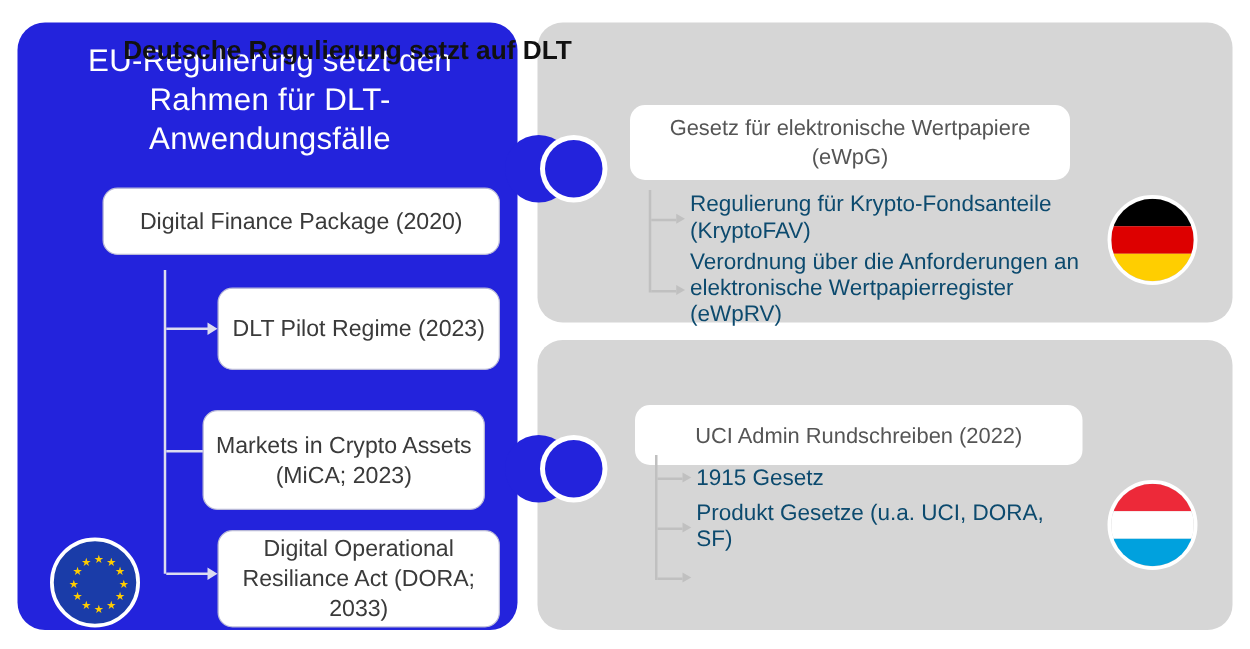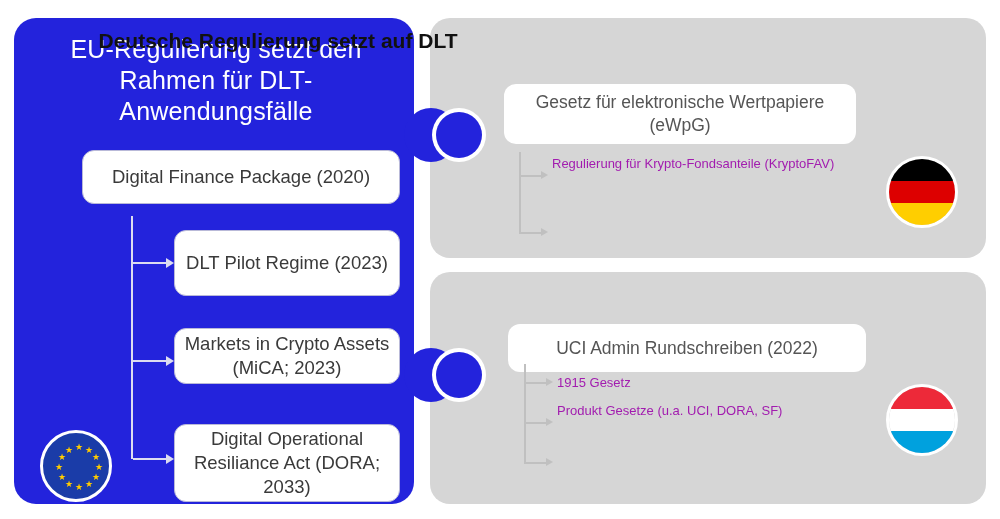--- a/index.html
+++ b/index.html
@@ -53,21 +53,21 @@
     line-height: 24px;
     text-align: center;
     display: flex;
     align-items: center;
     justify-content: center;
     padding: 4px 8px;
     box-sizing: border-box;
   }
   #eu-box-0 { left: 68px;  top: 132px; width: 318px; height: 54px; }
   #eu-box-1 { left: 160px; top: 212px; width: 226px; height: 66px; }
-  #eu-box-2 { left: 160px; top: 310px; width: 226px; height: 56px; }
+  #eu-box-2 { left: 148px; top: 310px; width: 226px; height: 80px; }
   #eu-box-3 { left: 160px; top: 406px; width: 226px; height: 78px; }
 
   
   #eu-trunk {
     position: absolute;
     left: 117px;
     top: 198px;
     width: 2px;
     height: 243px;
     background: #dcdcf0;
@@ -147,22 +147,22 @@
     align-items: center;
     justify-content: center;
     padding: 4px 2px;
     box-sizing: border-box;
   }
   #de-head-box { left: 504px; top: 84px;  width: 352px; height: 60px; }
   #lu-head-box { left: 508px; top: 308px; width: 358px; height: 48px; margin-top: 16px; }
 
   .sub-item {
     position: absolute;
-    color: #a21caf;
-    font-size: 13px;
+    color: #0c4a6e;
+    font-size: 18px;
     line-height: 21px;
   }
   .sub-trunk {
     position: absolute;
     width: 2px;
     background: #c0c0c0;
   }
   .sub-branch {
     position: absolute;
     height: 2px;
@@ -261,20 +261,21 @@
   <div class="panel-title" id="de-title">Deutsche Regulierung setzt auf DLT</div>
   <div class="white-box" id="de-head-box">Gesetz für elektronische Wertpapiere (eWpG)</div>
 
   <div class="sub-trunk" style="left:519px; top:152px; height:82px;"></div>
   <div class="sub-branch" style="left:521px; top:175px;"></div>
   <div class="sub-arrow" style="left:541px; top:170.5px;"></div>
   <div class="sub-item" style="left:552px; top:153px; width:312px;">Regulierung für Krypto-Fondsanteile (KryptoFAV)</div>
 
   <div class="sub-branch" style="left:521px; top:232px;"></div>
   <div class="sub-arrow" style="left:541px; top:227.5px;"></div>
+  <div class="sub-item" style="left:552px; top:199px; width:312px;">Verordnung über die Anforderungen an elektronische Wertpapierregister (eWpRV)</div>
 
   <div class="flag-badge" id="de-flag">
     <div class="stripe" style="top:0;      background:#000000;"></div>
     <div class="stripe" style="top:33.33%; background:#DD0000;"></div>
     <div class="stripe" style="top:66.66%; background:#FFCE00;"></div>
   </div>
 
   <div class="grey-panel" id="lu-panel"></div>
   <div class="white-box" id="lu-head-box">
     <span>UCI Admin Rundschreiben (2022)</span>

